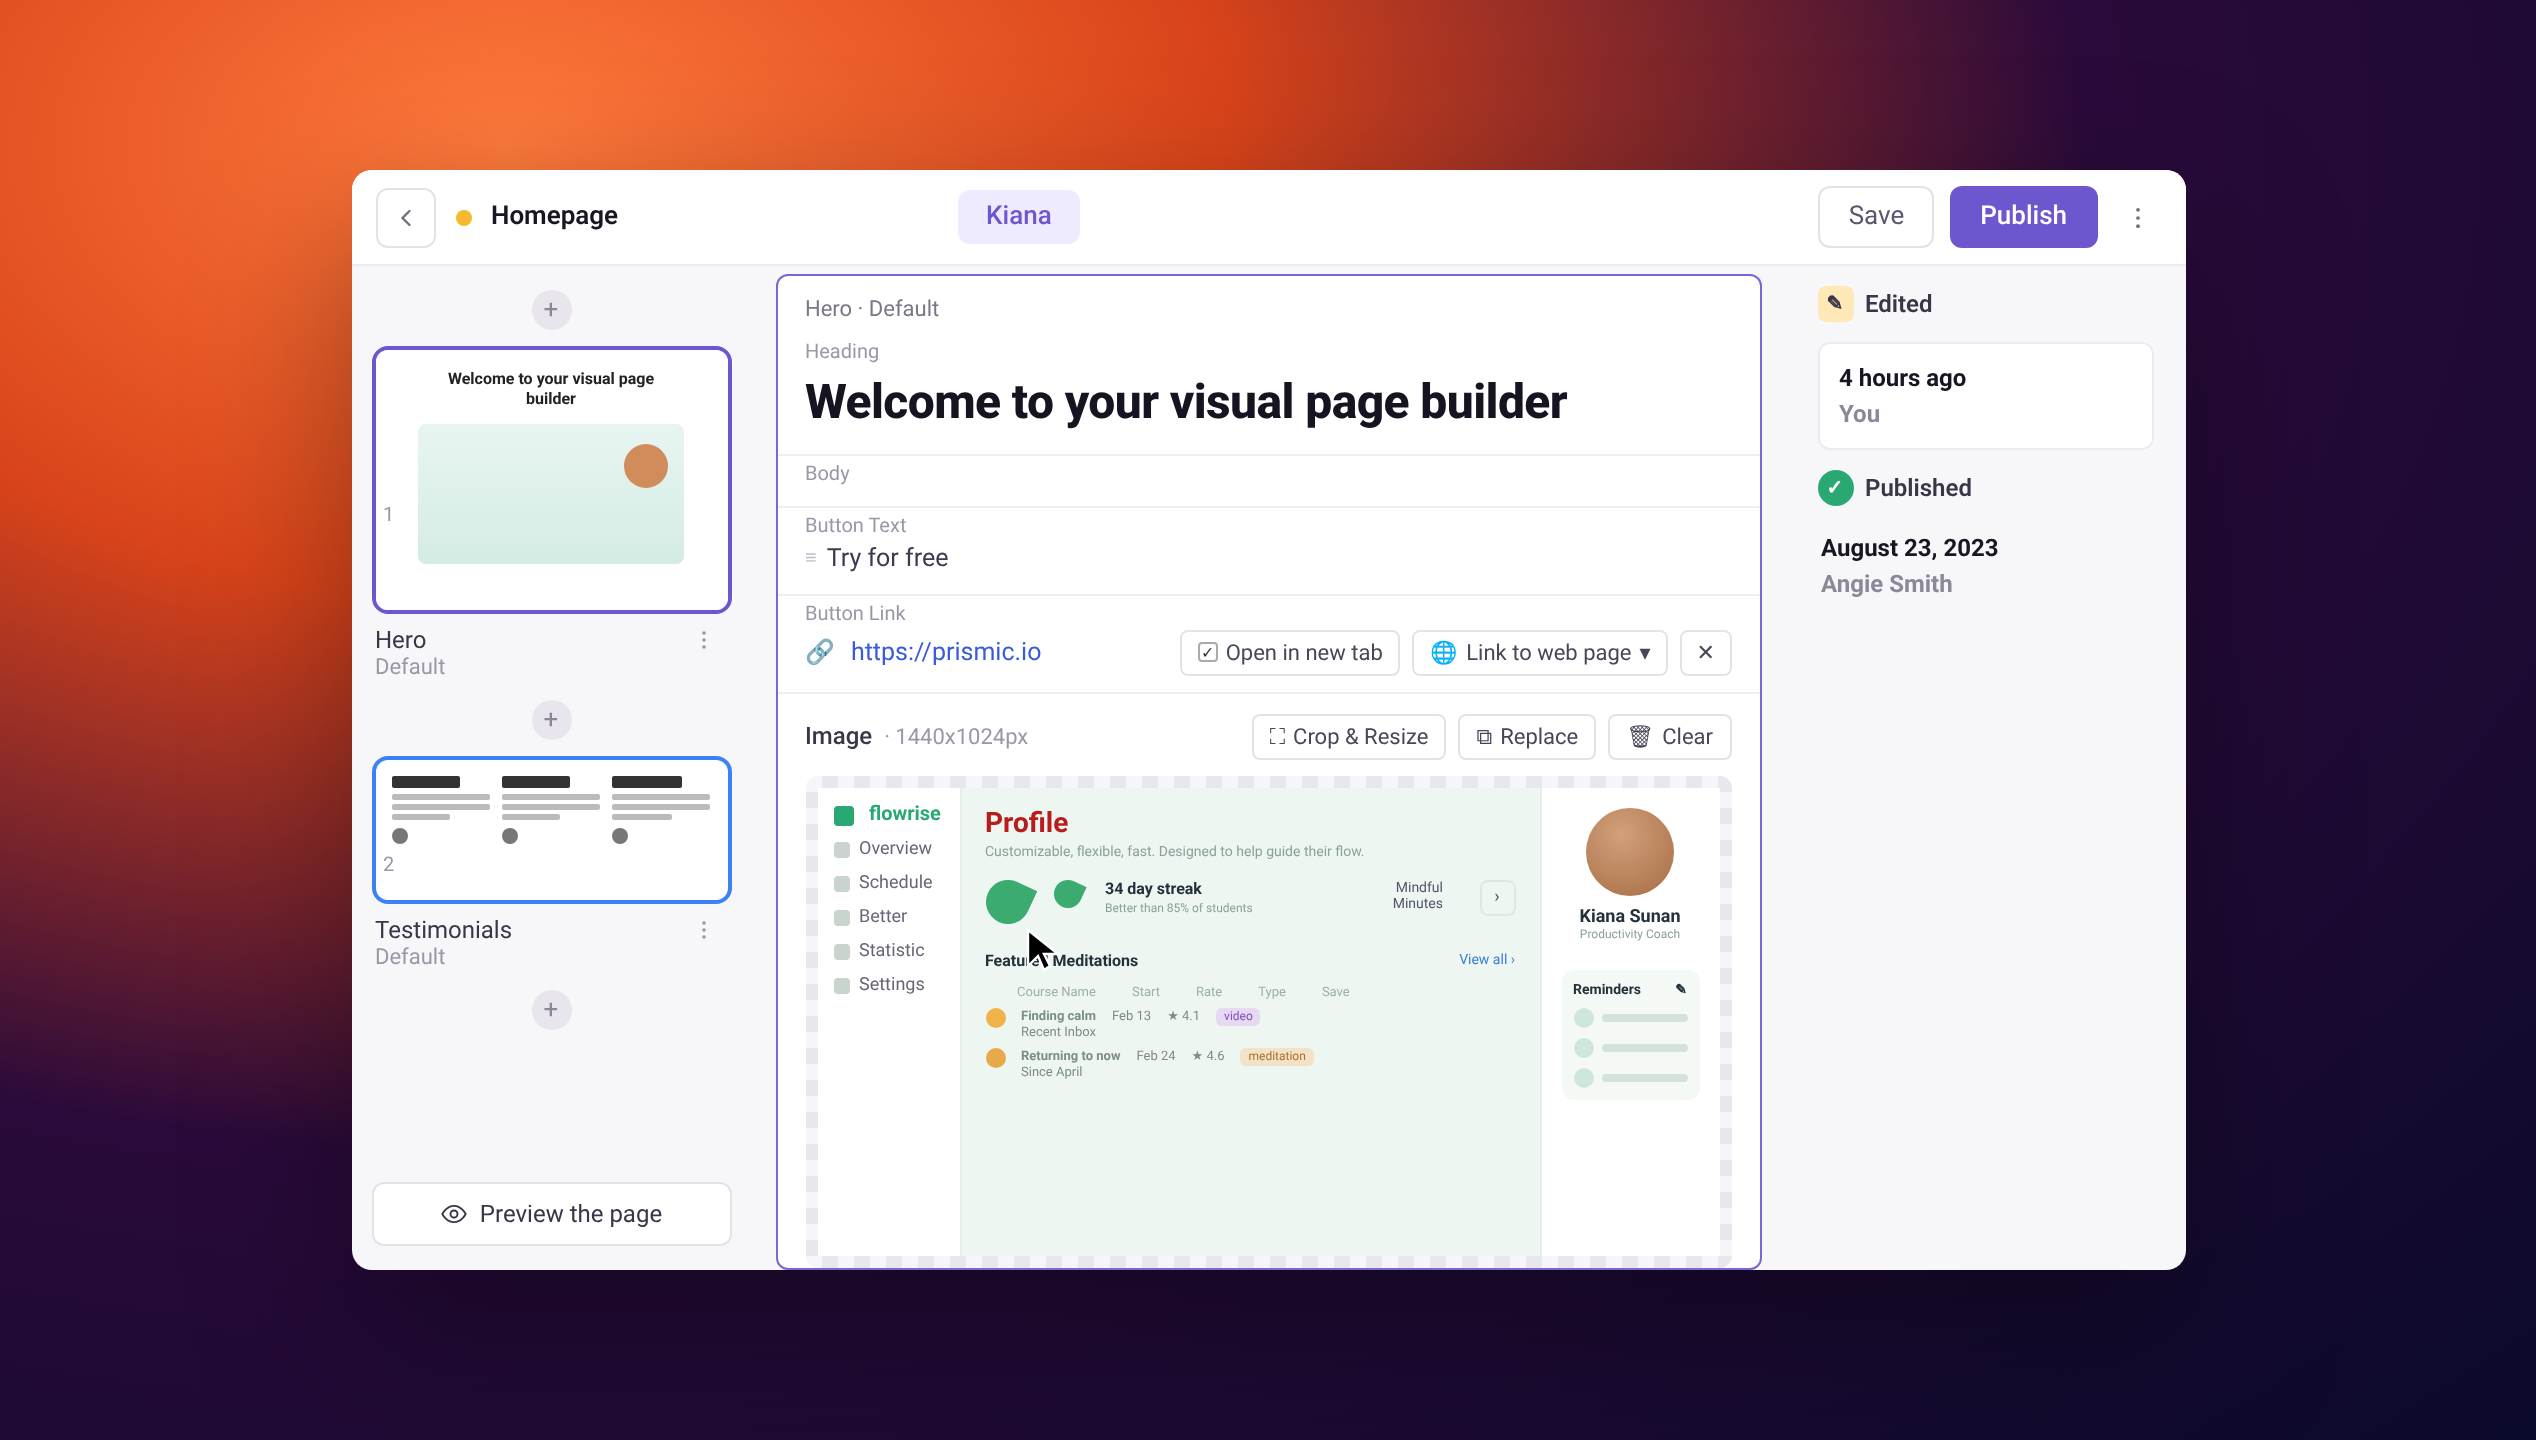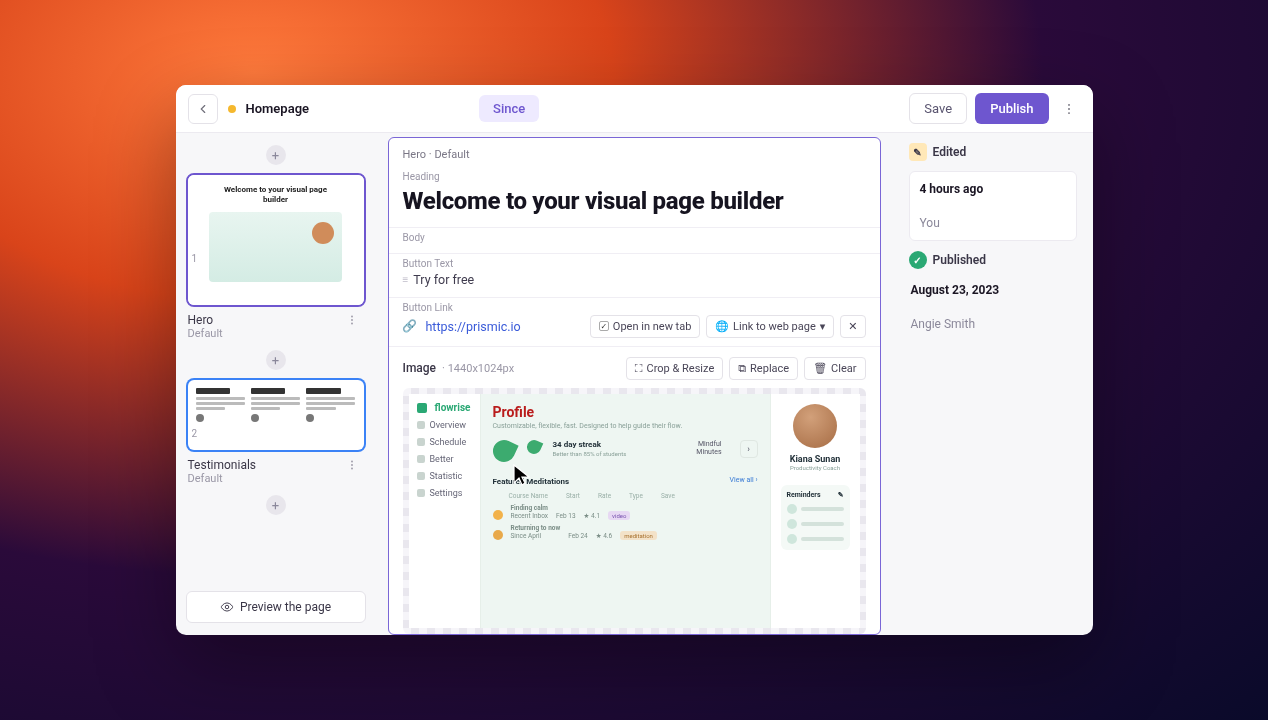--- a/index.html
+++ b/index.html
@@ -107,58 +107,58 @@
   .leaf.s{width:14px;height:14px;}
   .streak{font-size:8px;font-weight:700;color:#23323a;}
   .streak .s2{font-size:6px;color:#8aa199;font-weight:400;}
   .mindful{margin-left:auto;font-size:7px;color:#556;text-align:right;}
   .arrowbox{width:18px;height:18px;border:1px solid #dfe7e2;border-radius:4px;display:flex;align-items:center;justify-content:center;margin-left:6px;}
   .feat{margin-top:14px;}
   .feat-h{font-size:8px;font-weight:700;color:#23323a;}
   .viewall{float:right;font-size:7px;color:#3a7bd5;}
   .tbl{margin-top:6px;font-size:6.5px;color:#7a8d86;}
   .tbl .hd{display:flex;gap:18px;color:#9ab0a8;padding-left:16px;}
-  .tbl .rw{display:flex;align-items:flex-end;gap:8px;margin-top:4px;}
+  .tbl .rw{display:flex;align-items:flex-start;gap:8px;margin-top:4px;}
   .tbl .em{width:10px;height:10px;border-radius:50%;background:#f2b24a;}
   .chip{background:#e7d8f3;color:#7a54b0;border-radius:3px;padding:1px 4px;font-size:6px;}
   .mock-right{width:90px;background:#fff;border-left:1px solid #e6efe9;padding:10px;display:flex;flex-direction:column;align-items:center;}
   .avatar{width:44px;height:44px;border-radius:50%;background:radial-gradient(circle at 40% 30%, #d2a07a, #a66c44);margin-bottom:6px;}
   .pname{font-size:9px;font-weight:700;color:#23323a;}
   .prole{font-size:6px;color:#8aa199;}
   .rem{align-self:stretch;margin-top:14px;background:#f4f9f6;border-radius:6px;padding:6px;}
   .rem-h{font-size:7px;font-weight:700;color:#23323a;display:flex;justify-content:space-between;}
   .rem-i{display:flex;gap:4px;align-items:center;margin-top:5px;}
   .rem-i .d{width:10px;height:10px;border-radius:50%;background:#cfe6dc;}
   .rem-i .l{height:4px;background:#d4e2db;border-radius:2px;flex:1;}
 
   
   .meta { width: 200px; padding: 10px 16px; display:flex; flex-direction:column; gap:10px; font-size:12px; }
   .meta-h{display:flex;align-items:center;gap:6px;color:#3a3647;font-weight:600;}
   .pencil-badge{width:18px;height:18px;border-radius:4px;background:#ffe8b8;display:flex;align-items:center;justify-content:center;font-size:10px;}
   .globe-badge{width:18px;height:18px;border-radius:50%;background:#2aa874;display:flex;align-items:center;justify-content:center;color:#fff;font-size:10px;}
   .meta-card{background:#fff;border:1px solid #eceaf0;border-radius:6px;padding:10px;}
   .meta-strong{font-weight:700;color:#1a1523;}
-  .meta-sub{color:#8b889a;margin-top:20px;}
+  .meta-sub{color:#8b889a;margin-top:4px;font-weight:bold;}
   .cursor{position:absolute; left:336px; top:378px; pointer-events:none;}
   svg{display:block;}
 </style>
 </head>
 <body>
 
 <div class="app-window">
 
   <div class="topbar">
     <div class="back-btn">
       <svg width="14" height="14" viewBox="0 0 24 24">
           <path d="M15 6l-6 6 6 6" fill="none" stroke="#6f6e7a" stroke-width="2" stroke-linecap="round"></path>
         </svg>
     </div>
     <span class="dot"></span>
     <span class="crumb">Homepage</span>
-    <div class="tab-chip">Since</div>
+    <div class="tab-chip">Kiana</div>
     <div class="top-right">
       <div class="btn btn-secondary">Save</div>
       <div class="btn btn-primary">Publish</div>
       <div class="kebab">
         <svg width="14" height="14" viewBox="0 0 24 24">
             <circle cx="12" cy="5" r="1.6" fill="#6f6e7a"></circle>
             <circle cx="12" cy="12" r="1.6" fill="#6f6e7a"></circle>
             <circle cx="12" cy="19" r="1.6" fill="#6f6e7a"></circle>
           </svg>
       </div>

